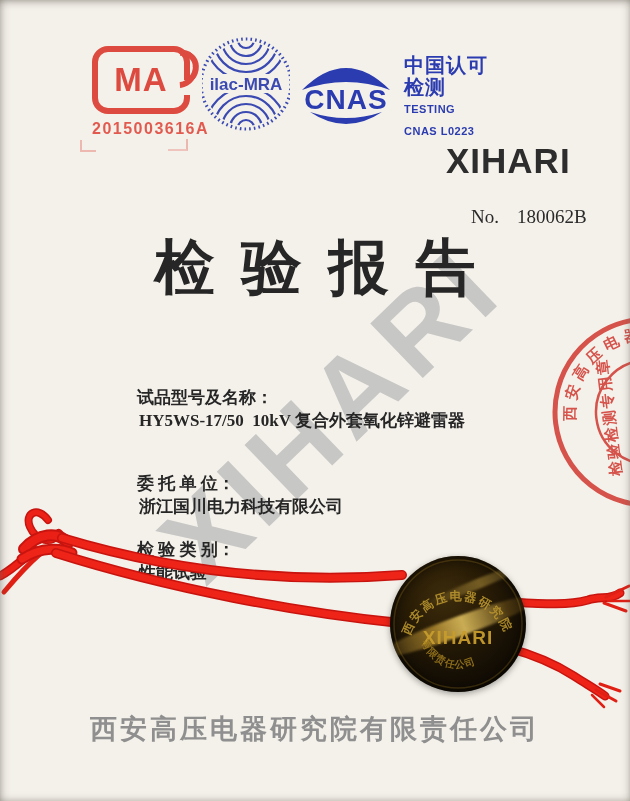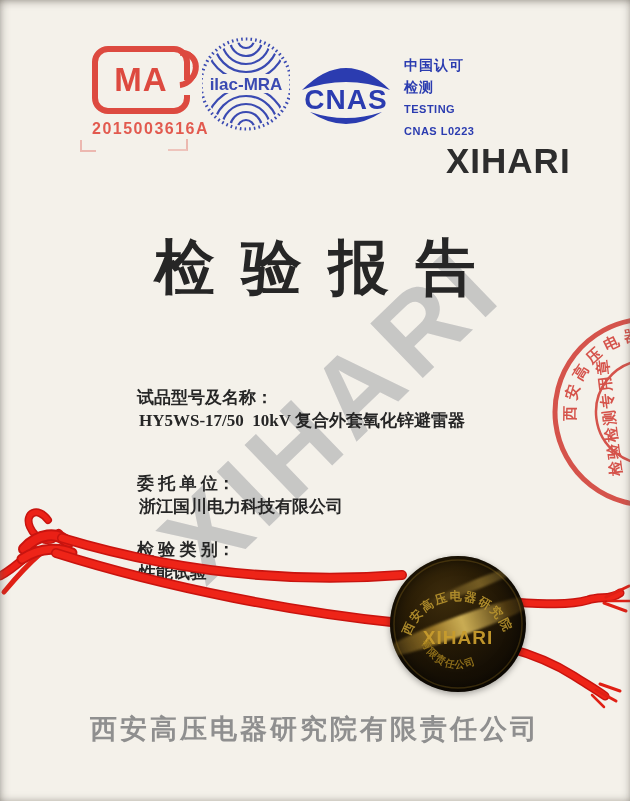--- a/index.html
+++ b/index.html
@@ -25,21 +25,21 @@
     border-radius:50%;transform:rotate(40deg);}
   .cma-ma{font-size:33px;font-weight:900;color:#dd4a40;letter-spacing:1px;}
   .cma-num{margin-top:6px;font-size:16px;font-weight:700;color:#e25a4f;letter-spacing:1.5px;}
   .guide-l{left:80px;top:140px;width:14px;height:10px;z-index:1;
     border-left:2px solid rgba(228,128,118,.5);border-bottom:2px solid rgba(228,128,118,.5);}
   .guide-r{left:168px;top:139px;width:18px;height:10px;z-index:1;
     border-right:2px solid rgba(228,128,118,.5);border-bottom:2px solid rgba(228,128,118,.4);}
 
   
   .accred{left:404px;top:54px;color:#2b3cb0;z-index:2;line-height:22px;font-weight:700;}
-  .accred .cjk{font-size:14px;letter-spacing:1px;}
+  .accred .cjk{font-size:20px;letter-spacing:1px;}
   .accred .lat{font-size:11px;letter-spacing:.5px;}
 
   
   .brand{left:446px;top:141px;font-size:35px;font-weight:900;color:#2d2d2d;letter-spacing:1px;z-index:2;}
   .report-no{left:452px;top:184px;font-family:"Liberation Serif",serif;font-size:19px;color:#2a2a2a;z-index:2;white-space:pre;}
   .report-no .num{margin-left:18px;}
 
   
   .title{left:0;right:0;top:228px;text-align:center;font-size:60px;font-weight:700;
     color:#262626;letter-spacing:27px;text-indent:27px;z-index:2;}
@@ -131,20 +131,23 @@
   </div>
 
   <div class="abs accred">
     <div class="cjk">中国认可</div>
     <div class="cjk">检测</div>
     <div class="lat">TESTING</div>
     <div class="lat">CNAS L0223</div>
   </div>
 
   <div class="abs brand">XIHARI</div>
+  <div class="abs report-no">
+    <span>No.</span><span class="num">180062B</span>
+  </div>
 
   <div class="abs title">检验报告</div>
 
   <div class="field-row row1">
     <span class="field-label">试品型号及名称：</span>
     <span class="field-value">HY5WS-17/50  10kV 复合外套氧化锌避雷器</span>
   </div>
   <div class="field-row row2">
     <span class="field-label">委 托 单 位：</span>
     <span class="field-value">浙江国川电力科技有限公司</span>

